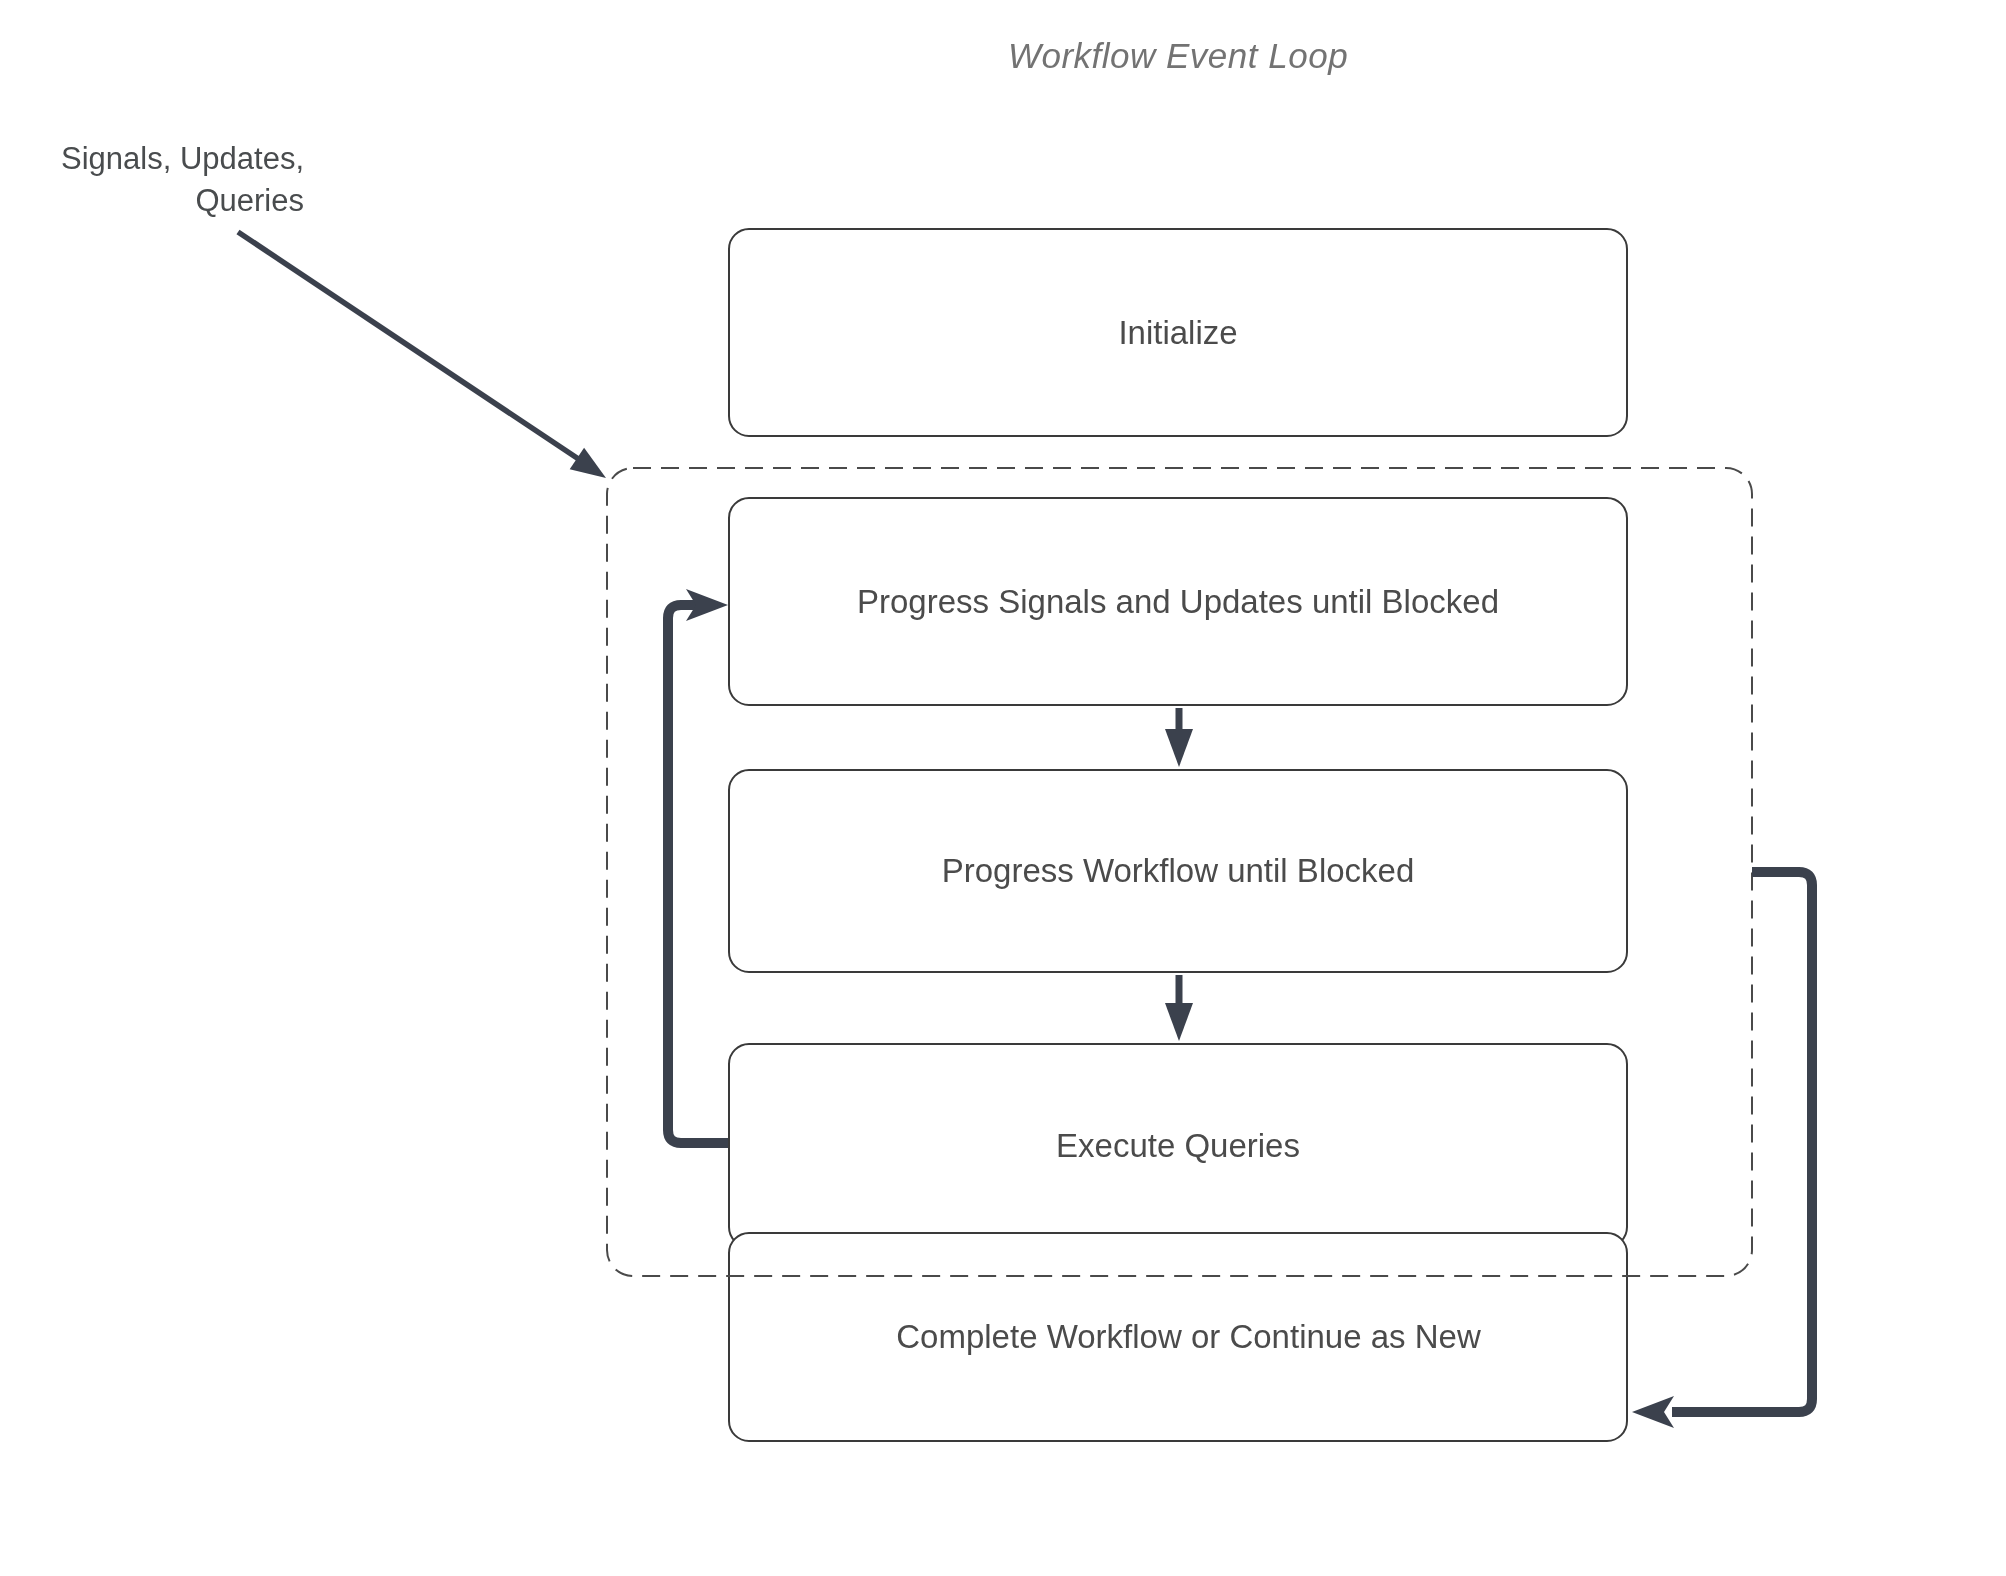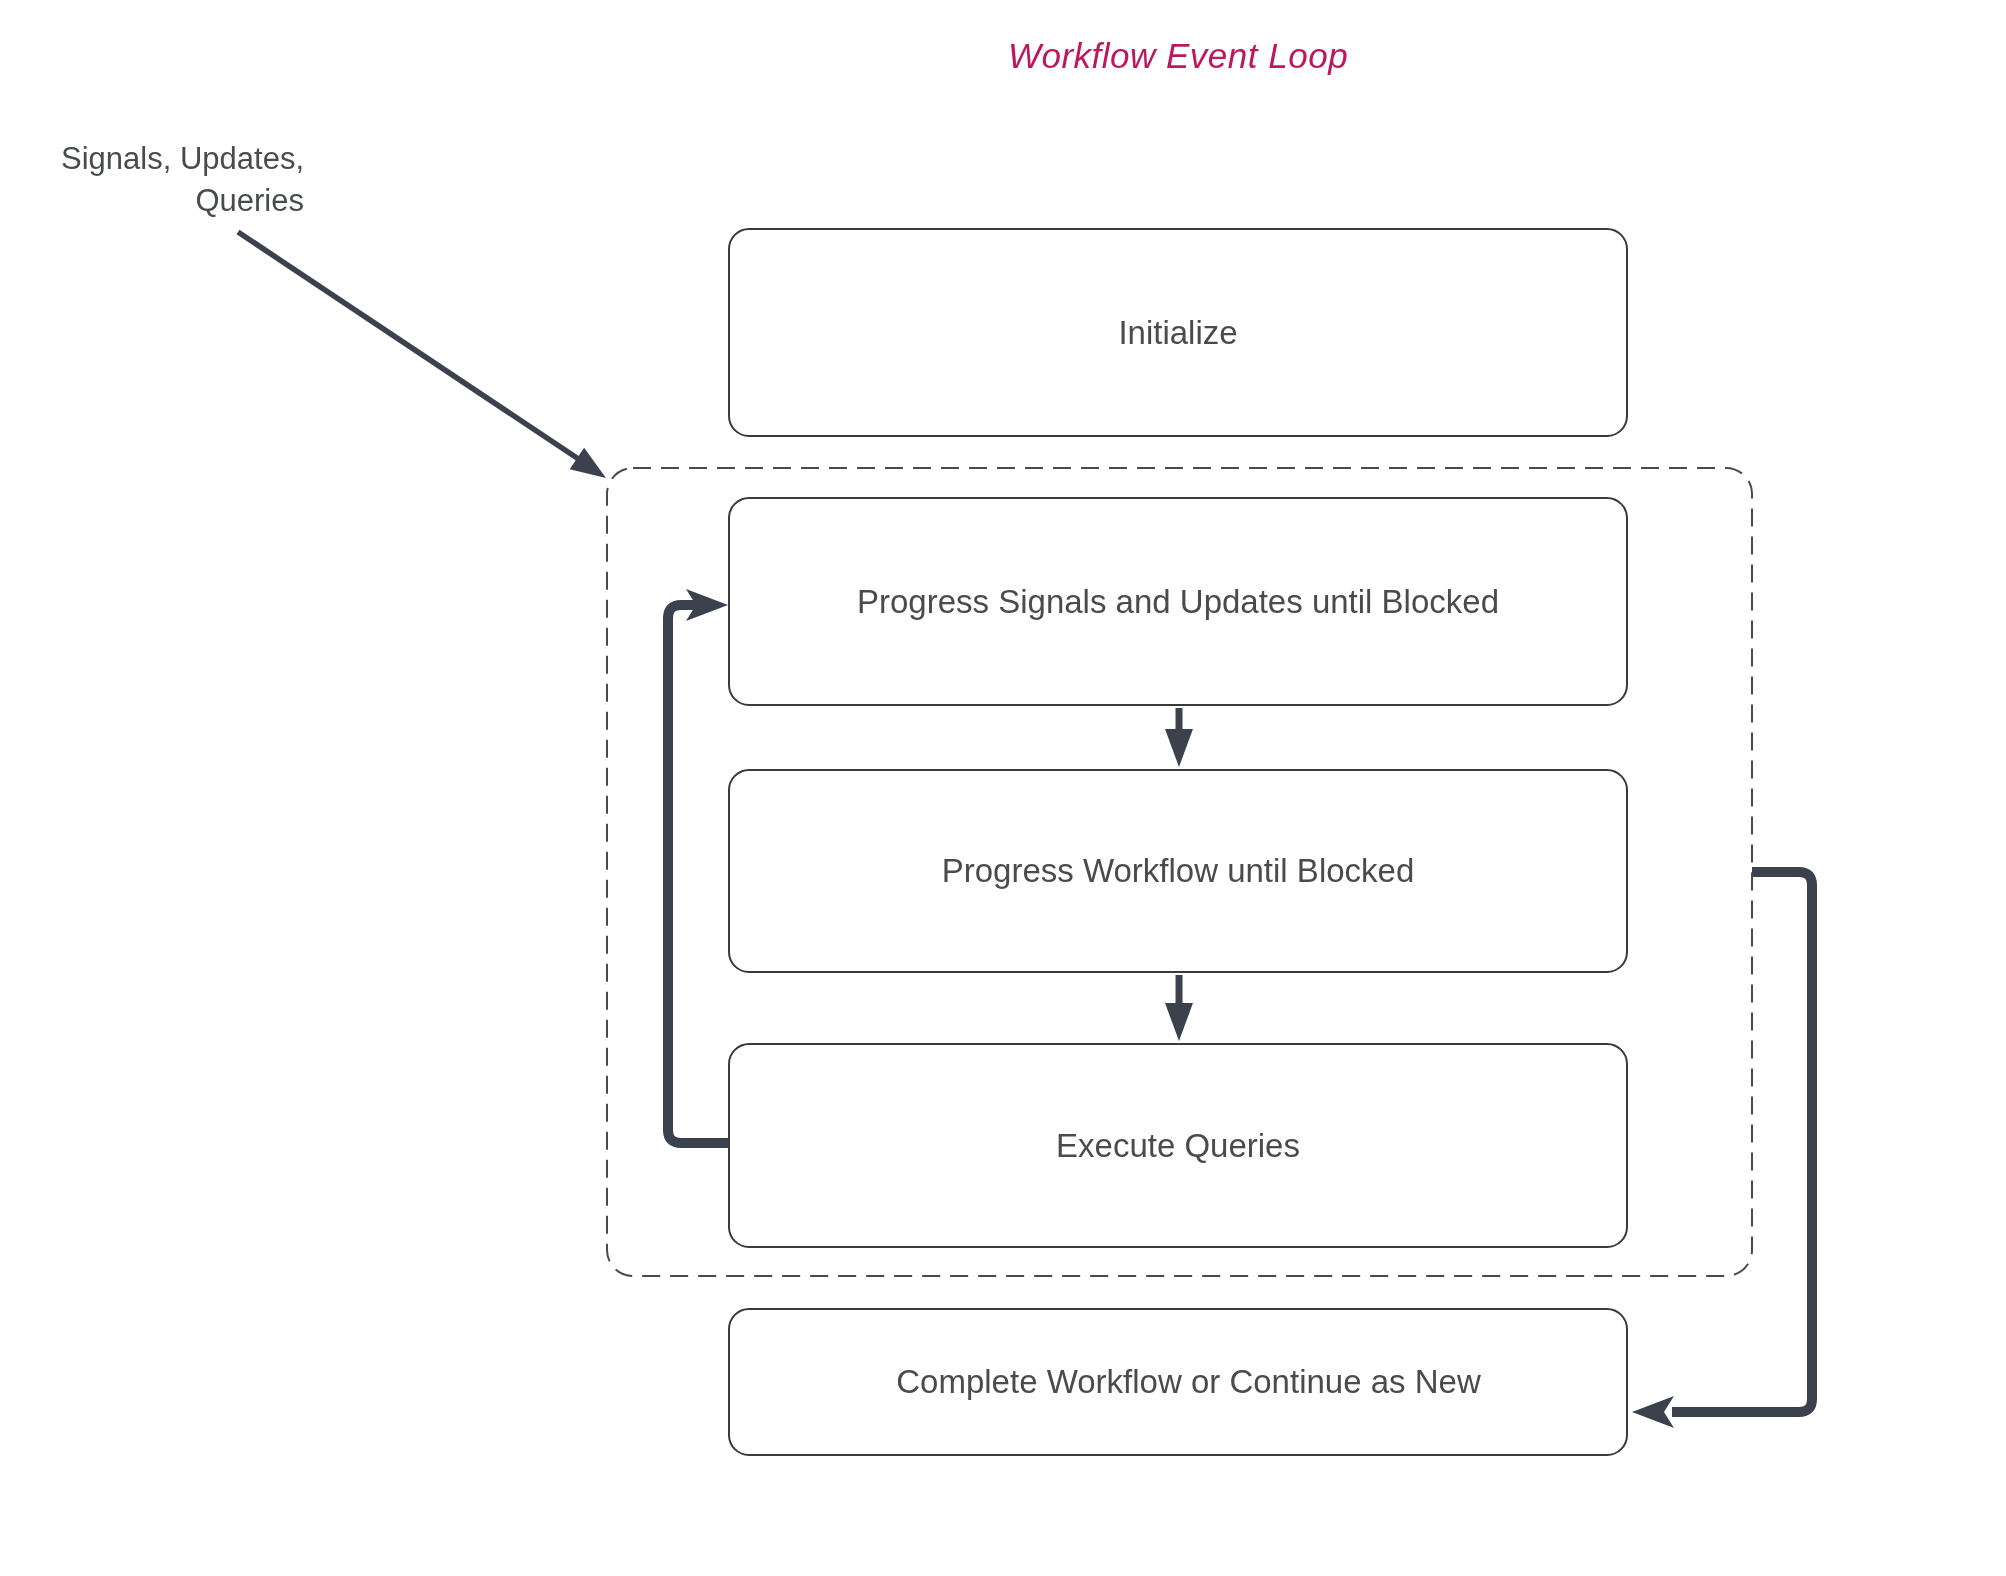--- a/index.html
+++ b/index.html
@@ -10,21 +10,21 @@
     background: #ffffff;
     font-family: "Liberation Sans", sans-serif;
     overflow: hidden;
   }
   .diagram-title {
     position: absolute;
     left: 728px; top: 36px; width: 900px;
     text-align: center;
     font-size: 35px;
     font-style: italic;
-    color: #be185d;
+    color: #737373;
     letter-spacing: 0.5px;
   }
   .external-label {
     position: absolute;
     left: 18px; top: 138px; width: 286px;
     text-align: right;
     font-size: 31px;
     line-height: 42px;
     color: #494c4e;
     white-space: pre-line;
@@ -41,21 +41,21 @@
     align-items: center;
     justify-content: center;
     text-align: center;
     font-size: 33px;
     color: #4b4b4b;
   }
   #node-initialize        { top: 228px;  height: 209px; }
   #node-progress-signals  { top: 497px;  height: 209px; }
   #node-progress-workflow { top: 769px;  height: 204px; }
   #node-execute-queries   { top: 1043px; height: 205px; }
-  #node-complete-workflow { top: 1308px; height: 148px; padding-left: 21px; }
+  #node-complete-workflow { top: 1232px; height: 210px; padding-left: 21px; }
   .edges-layer {
     position: absolute;
     left: 0; top: 0;
     width: 2006px; height: 1576px;
     pointer-events: none;
   }
   .edge-stroke { stroke: #3b414d; fill: none; }
   .edge-fill   { fill: #3b414d; stroke: none; }
   .dashed-group-border {
     stroke: #4a4a4a;

